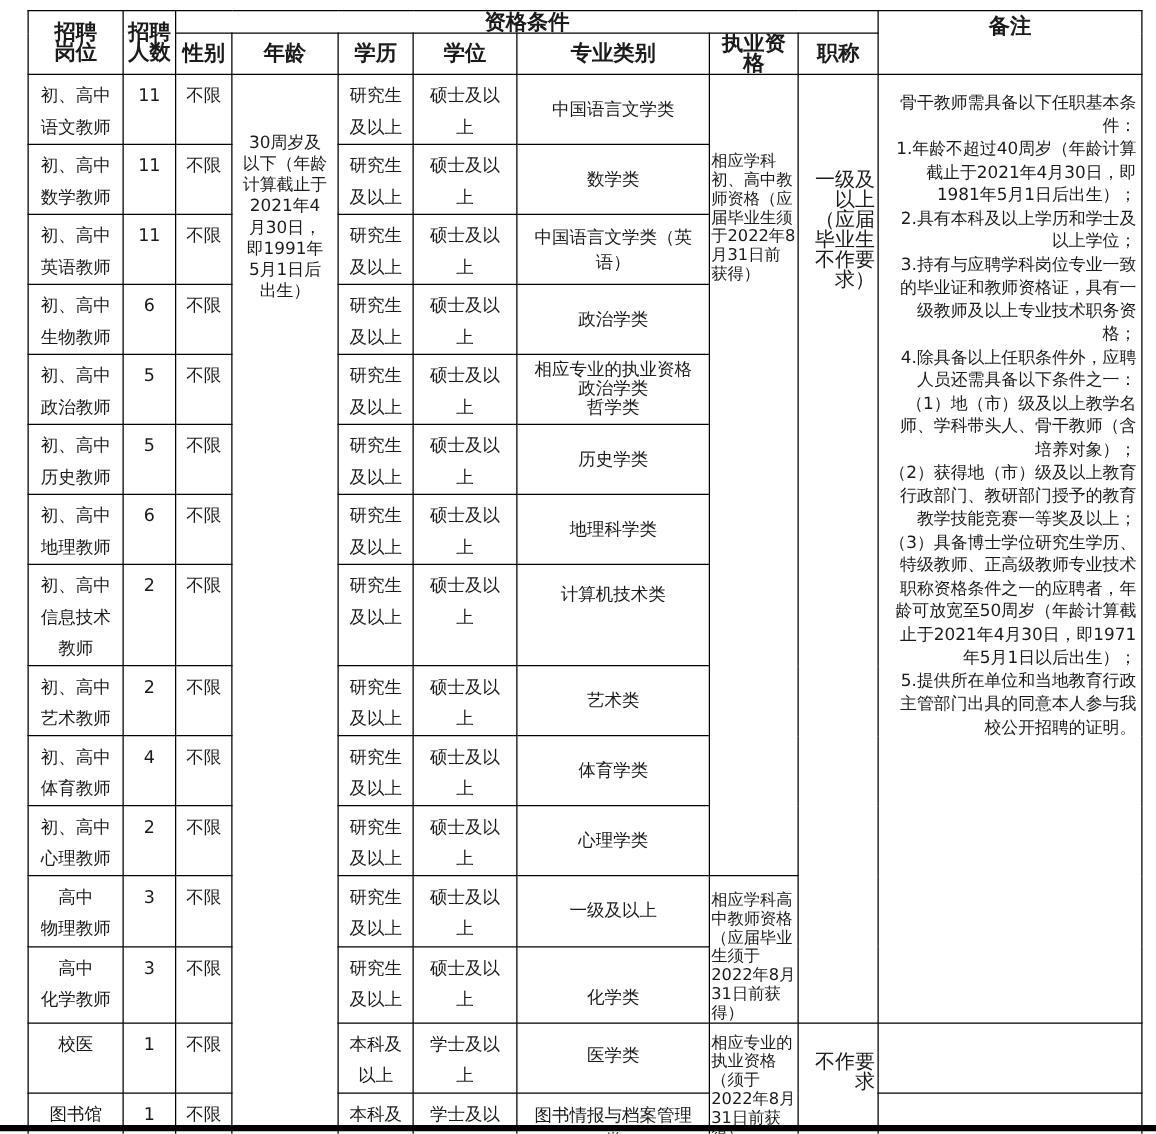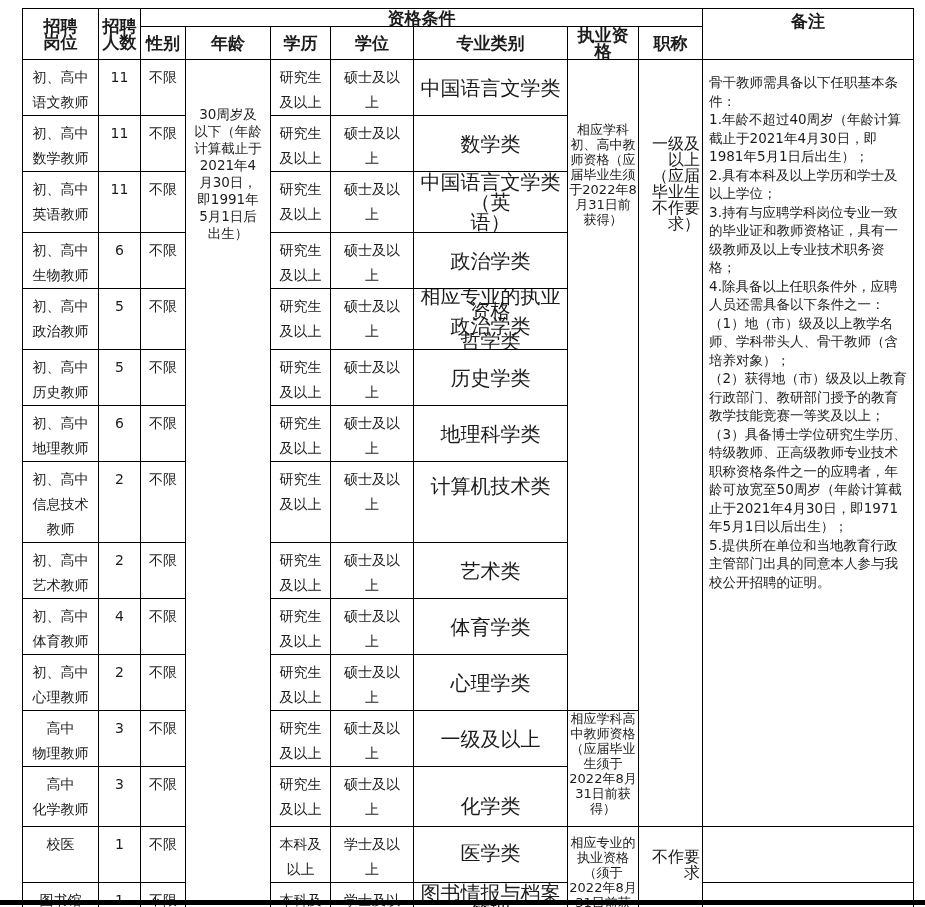--- a/index.html
+++ b/index.html
@@ -1,31 +1,31 @@
 <!DOCTYPE html>
 <html><head>
 <meta charset="utf-8">
 <style>
   html,body{margin:0;padding:0;background:#ffffff;}
   body{width:925px;height:907px;position:relative;font-family:"DejaVu Sans",sans-serif;color:#1b1b1b;}
   table{border-collapse:collapse;table-layout:fixed;position:absolute;top:8px;left:22px;width:891px;}
   td,th{border:1px solid #000;padding:0 2px;overflow:hidden;box-sizing:border-box;}
   th{font-size:17px;font-weight:bold;text-align:center;vertical-align:middle;line-height:16px;white-space:pre-line;}
   .c{font-size:14px;text-align:center;vertical-align:top;padding-top:5px;line-height:25px;white-space:pre-line;}
-  .major{font-size:20px;text-align:center;vertical-align:middle;line-height:20px;white-space:pre-line;}
+  .major{font-size:14px;text-align:center;vertical-align:middle;line-height:20px;white-space:pre-line;}
   .major-tight{line-height:15px;}
   .age-cell{font-size:13.5px;text-align:center;vertical-align:top;padding:46px 8px 0;line-height:17px;}
-  .lic{font-size:13px;text-align:center;vertical-align:top;line-height:15px;padding-left:1px;padding-right:1px;}
+  .lic{font-size:13px;vertical-align:top;line-height:15px;padding-left:1px;padding-right:1px;}
   .lic1{padding-top:62px;}
-  .lic2{padding-top:0;margin-top:16px;}
+  .lic2{padding-top:12px;margin-top:16px;}
   .lic3{padding-top:8px;}
   .ttl{font-size:16px;text-align:right;vertical-align:top;line-height:16px;}
   .ttl1{padding-top:76px;}
   .ttl2{padding-top:22px;}
-  .remarks{font-size:13.5px;text-align:left;vertical-align:top;padding:13px 4px 0 6px;line-height:18.5px;white-space:pre-line;}
+  .remarks{font-size:13.5px;text-align:right;vertical-align:top;padding:13px 4px 0 6px;line-height:18.5px;white-space:pre-line;}
   .bottom-line{position:absolute;left:0;top:900px;width:925px;height:5px;background:#000;}
 </style>
 </head>
 <body>
 
 <table>
   <colgroup>
     <col style="width:76px">
       <col style="width:42px">
       <col style="width:45px">

